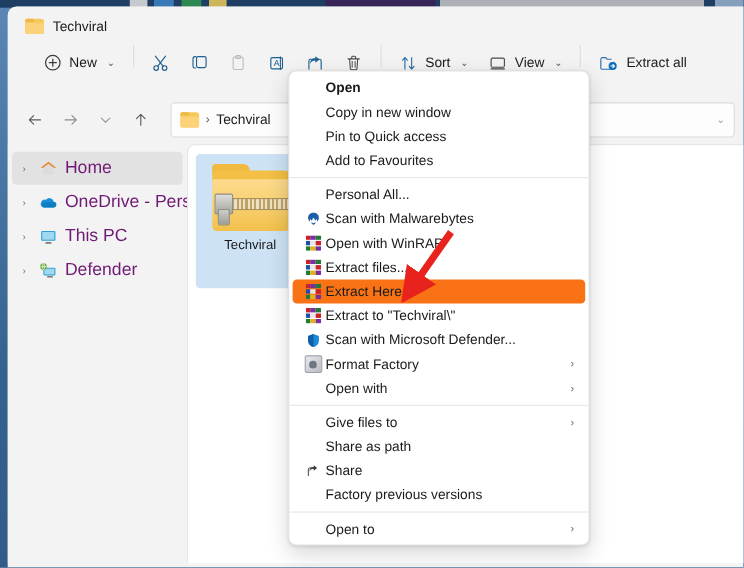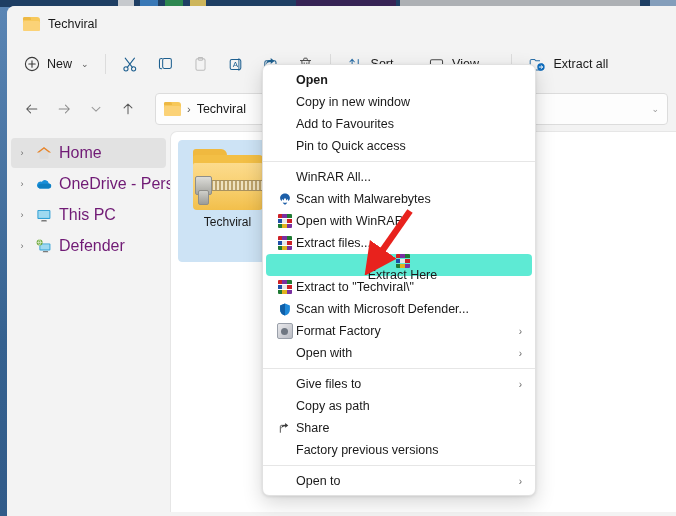--- a/index.html
+++ b/index.html
@@ -71,22 +71,22 @@
   .folder-ico .front {
     position:absolute; left:0; top:3.5px; width:17px; height:10.5px;
     background:#fbd277; border-radius:1.5px;
   }
 
   
   .toolbar {
     position: relative;
     height: 46px;
     background: #f3f3f3;
-    display: flex; align-items: center;
-    padding-left: 8px;
+    display: flex; 
+    padding-left: 24px;
     gap: 0px;
   }
   .tb-btn {
     display:flex; align-items:center; gap:7px;
     height:32px; padding:0 9px; border-radius:4px;
     color:#1b1b1b; font-size:12.5px; white-space:nowrap;
   }
   .tb-btn .cap { font-size:12.5px; }
   .chev-sm { font-size:9px; color:#5a5a5a; margin-left:2px; }
   .tb-sep {
@@ -201,21 +201,21 @@
     overflow: hidden;
   }
   .mi {
     display:flex; align-items:center;
     height: 22px;
     margin: 0 3px;
     padding-left: 7px;
     border-radius: 4px;
     position: relative;
   }
-  .mi.hl { background:#5eead4;flex-direction:column; }
+  .mi.hl { background:#f97316; }
   .mi .mico { width:23px; flex:none; display:flex; align-items:center; justify-content:center;}
   .mi .mlabel { font-size:12.5px; color:#1a1a1a; white-space:nowrap; }
   .mi.bold .mlabel { font-weight:bold; }
   .mi .msub { position:absolute; right:10px; font-size:10px; color:#6a6a6a; }
   .msep { height:1px; background:#e6e6e6; margin:4px 0 4px 0; }
 
   
   .mb-ico { width:14px; height:14px; position:relative; }
   .rar-ico { width:14px; height:14px; display:grid;
              grid-template-columns:repeat(3,1fr); grid-template-rows:repeat(3,1fr);
@@ -459,32 +459,32 @@
     <div class="mi bold">
       <span class="mico"></span>
       <span class="mlabel">Open</span>
     </div>
     <div class="mi">
       <span class="mico"></span>
       <span class="mlabel">Copy in new window</span>
     </div>
     <div class="mi">
       <span class="mico"></span>
+      <span class="mlabel">Pin to Quick access</span>
+    </div>
+    <div class="mi">
+      <span class="mico"></span>
       <span class="mlabel">Add to Favourites</span>
     </div>
-    <div class="mi">
-      <span class="mico"></span>
-      <span class="mlabel">Pin to Quick access</span>
-    </div>
 
     <div class="msep"></div>
 
     <div class="mi">
       <span class="mico"></span>
-      <span class="mlabel">WinRAR All...</span>
+      <span class="mlabel">Personal All...</span>
     </div>
 
     <div class="mi">
       <span class="mico">
         <svg class="mb-ico" viewBox="0 0 16 16">
           <path d="M8 1.6c-3 0-5.6 2.1-5.6 5.1 0 2 .9 3.2 1.9 3.9 0-1 .1-2 .5-2.8.3.9.9 1.6 1.6 2 .2-1.2.7-2.2 1.6-2.9.9.7 1.4 1.7 1.6 2.9.7-.4 1.3-1.1 1.6-2 .4.8.5 1.8.5 2.8 1-.7 1.9-1.9 1.9-3.9 0-3-2.6-5.1-5.6-5.1z" fill="#1d5fa8"></path>
           <path d="M5.4 11.6c.7 1.7 1.6 2.6 2.6 2.6s1.9-.9 2.6-2.6c-.8.5-1.7.8-2.6.8s-1.8-.3-2.6-.8z" fill="#1d5fa8"></path>
         </svg>
       </span>
       <span class="mlabel">Scan with Malwarebytes</span>
@@ -586,21 +586,21 @@
     <div class="msep"></div>
 
     <div class="mi">
       <span class="mico"></span>
       <span class="mlabel">Give files to</span>
       <span class="msub">›</span>
     </div>
 
     <div class="mi">
       <span class="mico"></span>
-      <span class="mlabel">Copy as path</span>
+      <span class="mlabel">Share as path</span>
     </div>
 
     <div class="mi">
       <span class="mico">
         <svg width="14" height="14" viewBox="0 0 18 18">
           <path d="M3 14.6V7.2a1.6 1.6 0 0 1 1.6-1.6h3" fill="none" stroke="#3a3a3a" stroke-width="1.1" stroke-linecap="round"></path>
           <path d="M9.2 2.6l4 3.1-4 3.1V6.7c-2.5 0-4.3 1.3-5.1 3.3.2-3.5 2.2-5.3 5.1-5.3z" fill="#3a3a3a"></path>
         </svg>
       </span>
       <span class="mlabel">Share</span>

